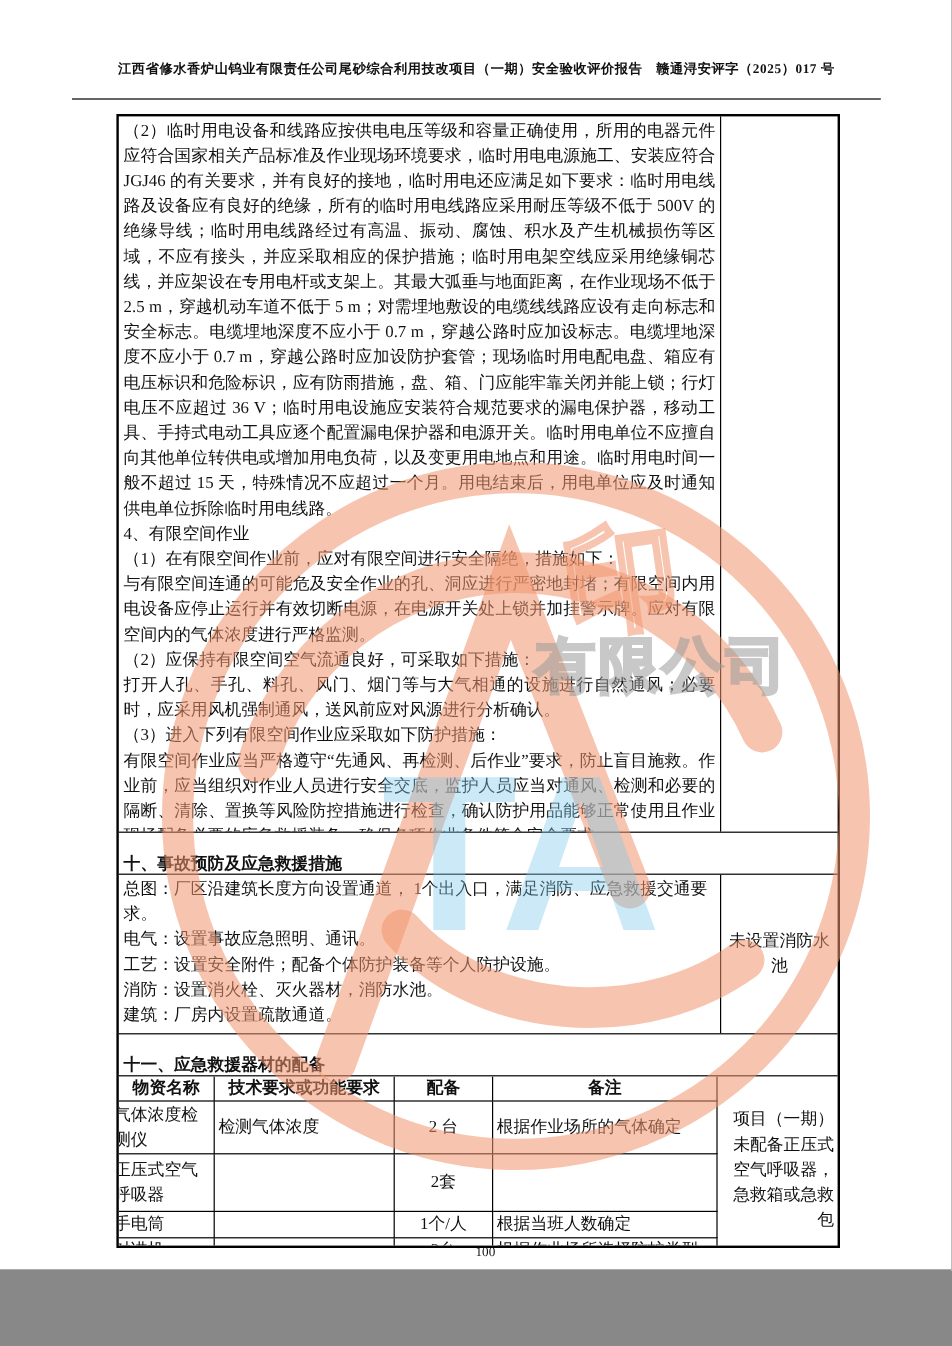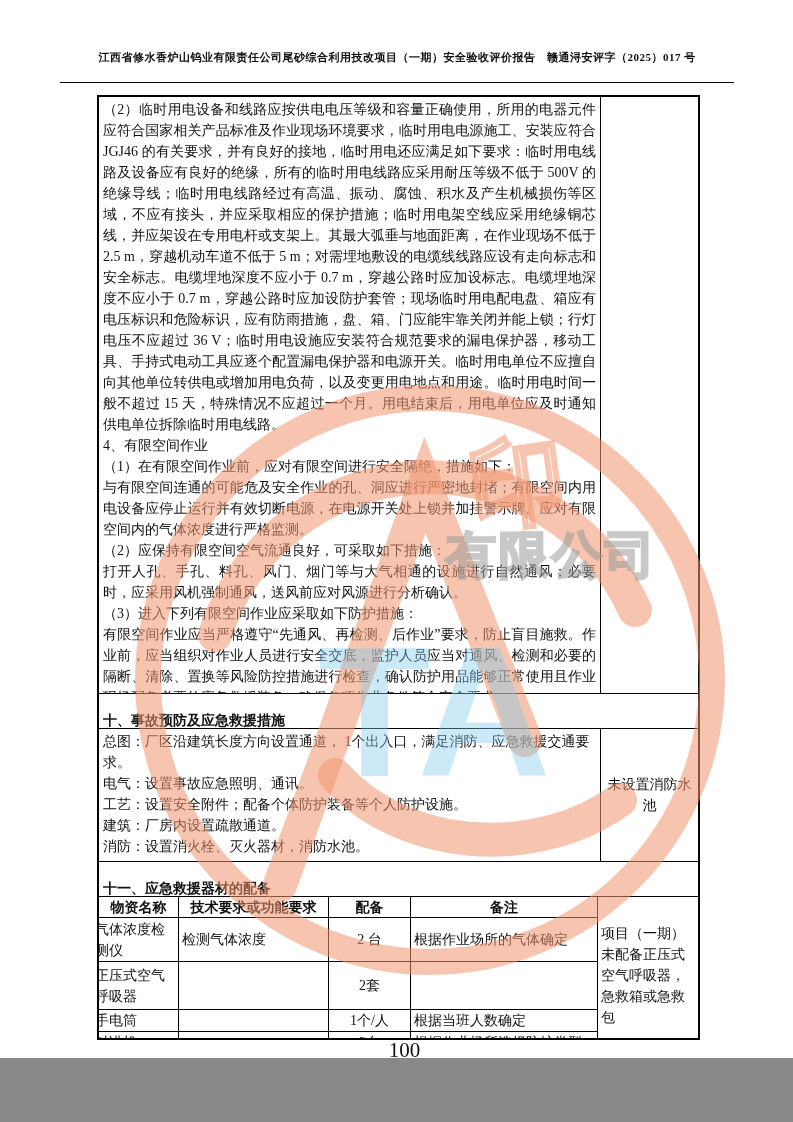--- a/index.html
+++ b/index.html
@@ -60,26 +60,26 @@
   }
   .equip-grid .gc.head{font-weight:bold;justify-content:center;text-align:center;}
   .equip-grid .gc.center{justify-content:center;text-align:right;}
   .equip-grid .gc.name{align-items:center;}
   .equip-grid .gc.name .inner{margin-left:-7px;}
   .equip-grid .gc.last-row{border-bottom:none;}
   .equip-grid .merged{
     grid-column:5;grid-row:1 / span 6;
     border-right:none;border-bottom:none;
     box-sizing:border-box;display:flex;align-items:center;justify-content:center;
-    text-align:left;padding:0 3px;
+    text-align:right;padding:0 3px;
   }
   
   .page-number{
     position:absolute;left:16px;right:0;top:1038px;
-    text-align:center;font-size:21px;
+    text-align:center;font-size:11px;
   }
   
   .watermark{position:absolute;left:0;top:0;width:793px;height:1122px;pointer-events:none;z-index:9;}
   .wm-ring{
     position:absolute;left:135px;top:385px;width:590px;height:590px;
     border:26px solid rgba(241,150,109,0.55);border-radius:50%;
     box-sizing:border-box;
   }
   .wm-logo{position:absolute;left:135px;top:385px;width:590px;height:590px;}
   .wm-seal-char{
@@ -126,22 +126,22 @@
       <div class="cell-side"></div>
     </div>
 
     <div class="sec-heading">十、事故预防及应急救援措施</div>
 
     <div class="row-c">
       <div class="cell-text">
         <p class="para">总图：厂区沿建筑长度方向设置通道， 1个出入口，满足消防、应急救援交通要求。</p>
         <p class="para">电气：设置事故应急照明、通讯。</p>
         <p class="para">工艺：设置安全附件；配备个体防护装备等个人防护设施。</p>
+        <p class="para">消防：设置消火栓、灭火器材，消防水池。</p>
         <p class="para">建筑：厂房内设置疏散通道。</p>
-        <p class="para">消防：设置消火栓、灭火器材，消防水池。</p>
       </div>
       <div class="cell-note">未设置消防水池</div>
     </div>
 
     <div class="sec-heading">十一、应急救援器材的配备</div>
 
     <div class="equip-grid">
       <div class="gc head">物资名称</div>
       <div class="gc head">技术要求或功能要求</div>
       <div class="gc head">配备</div>

